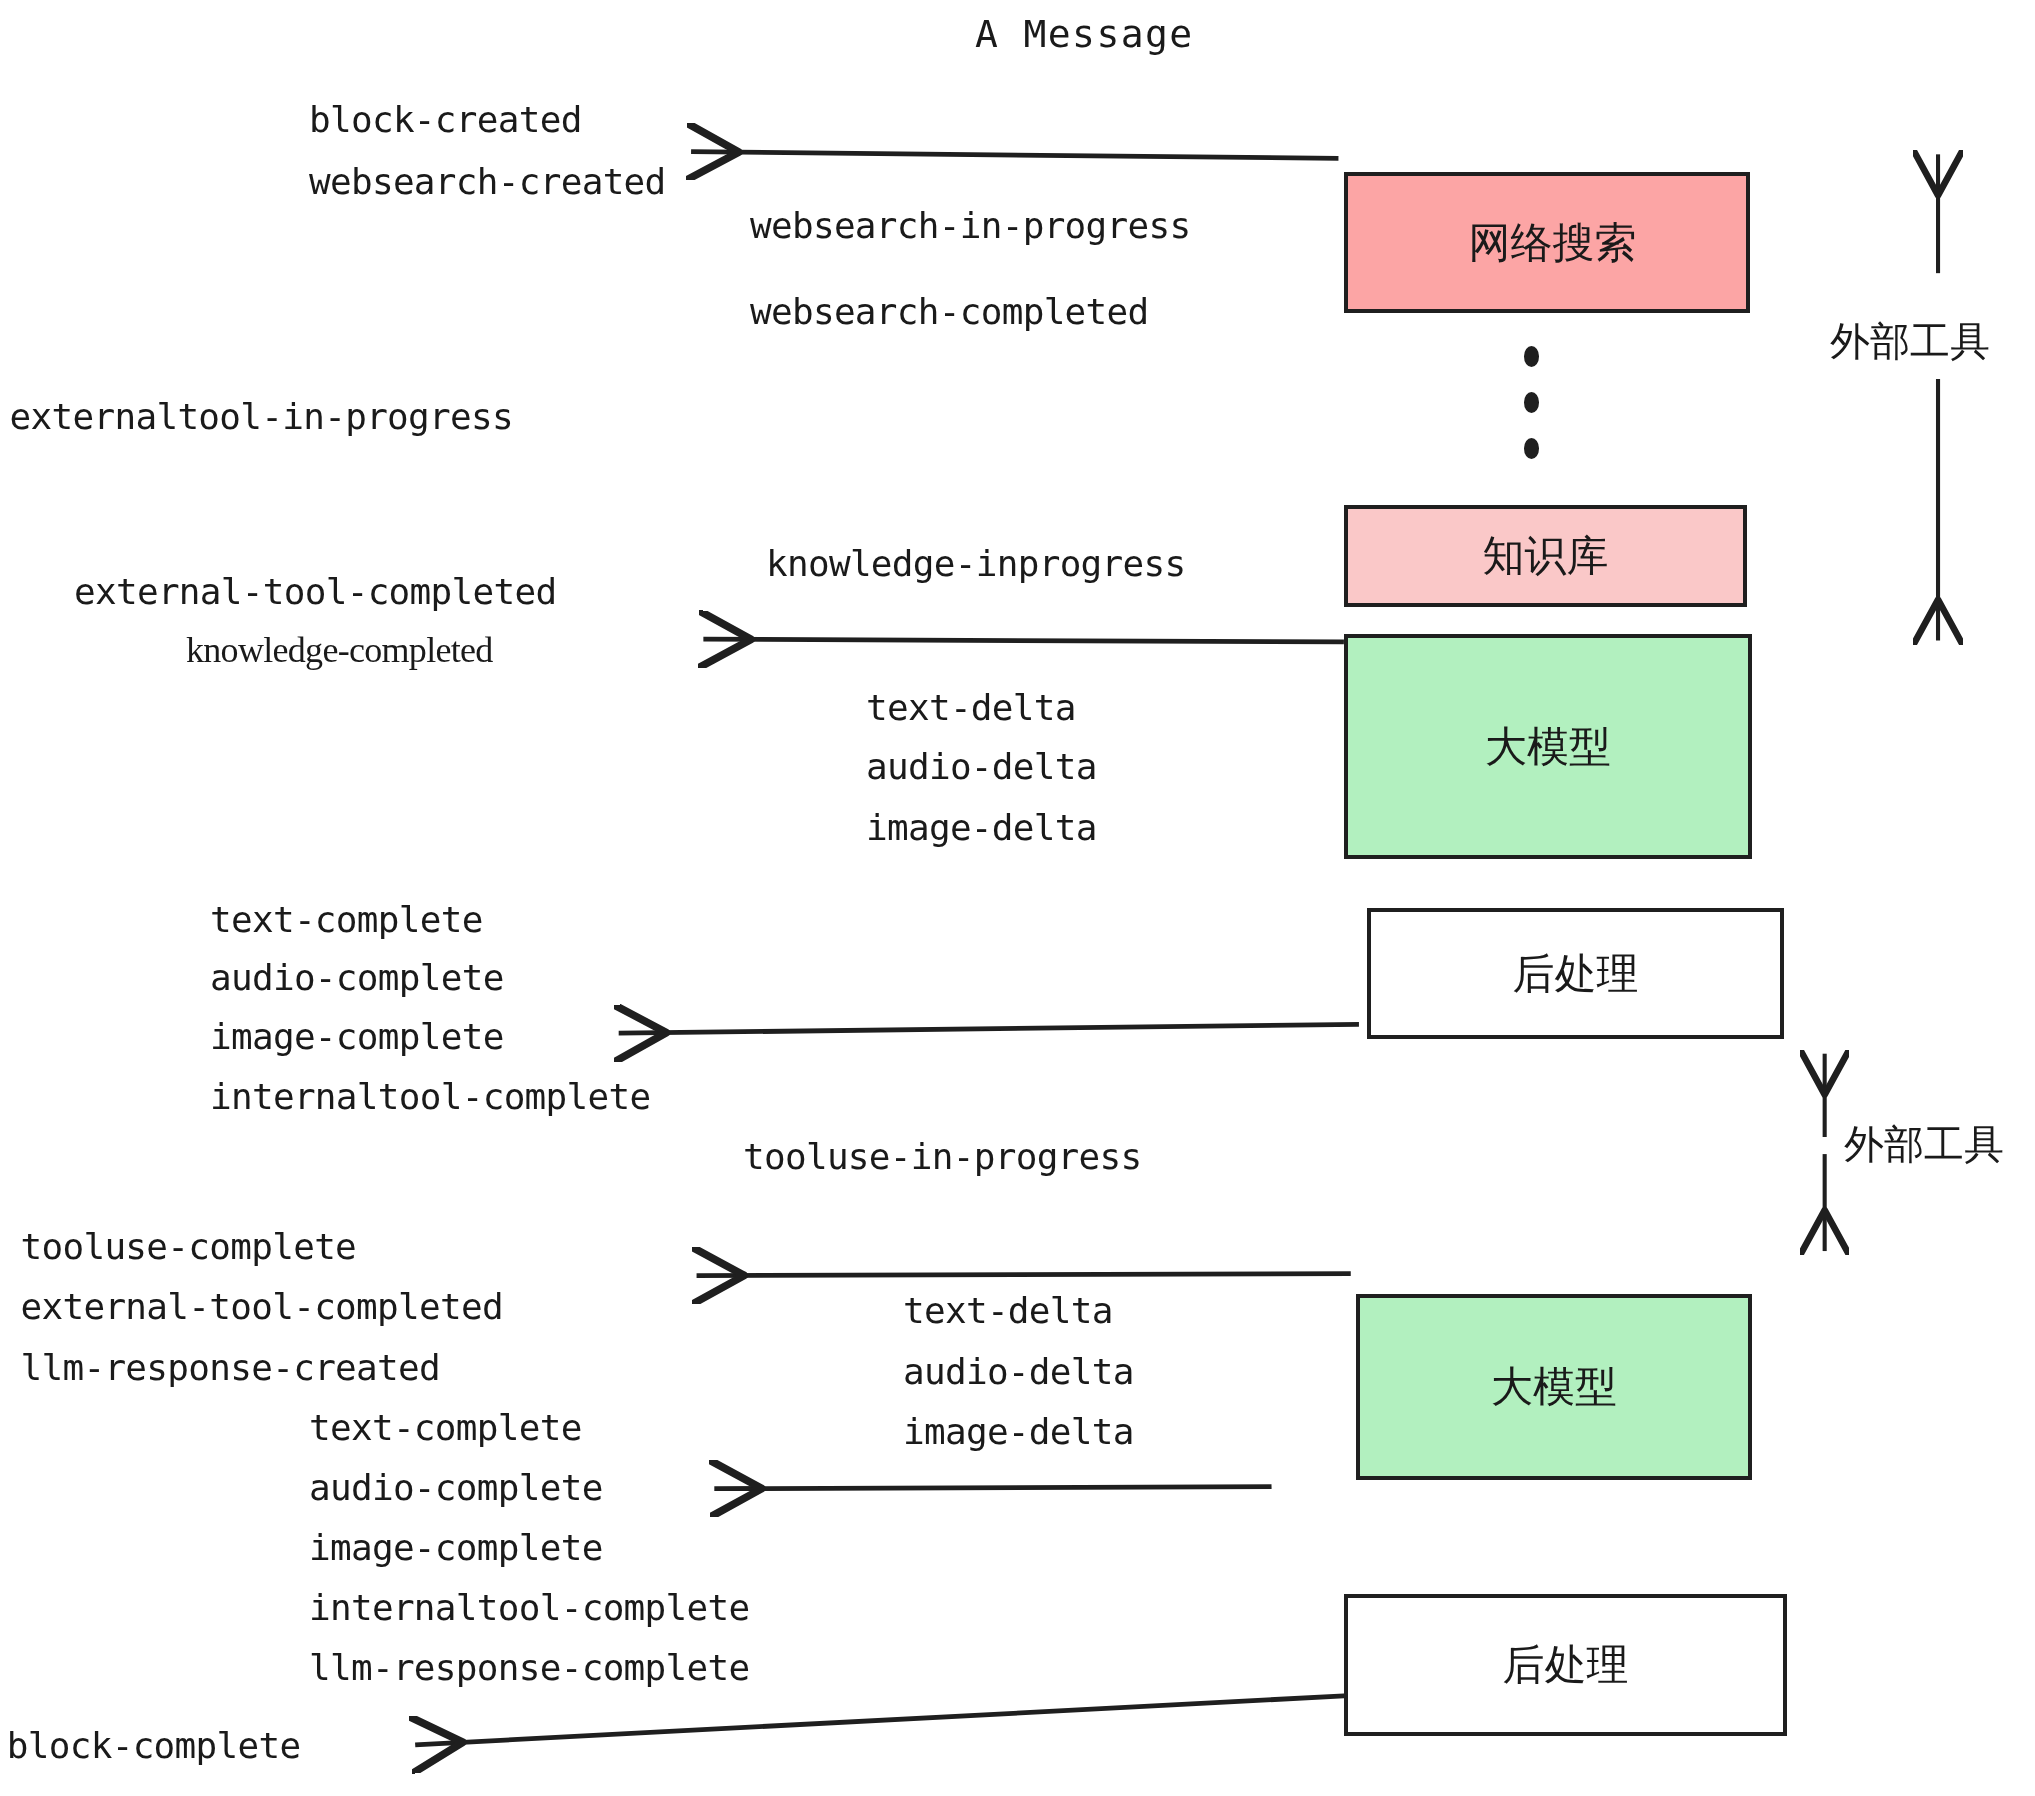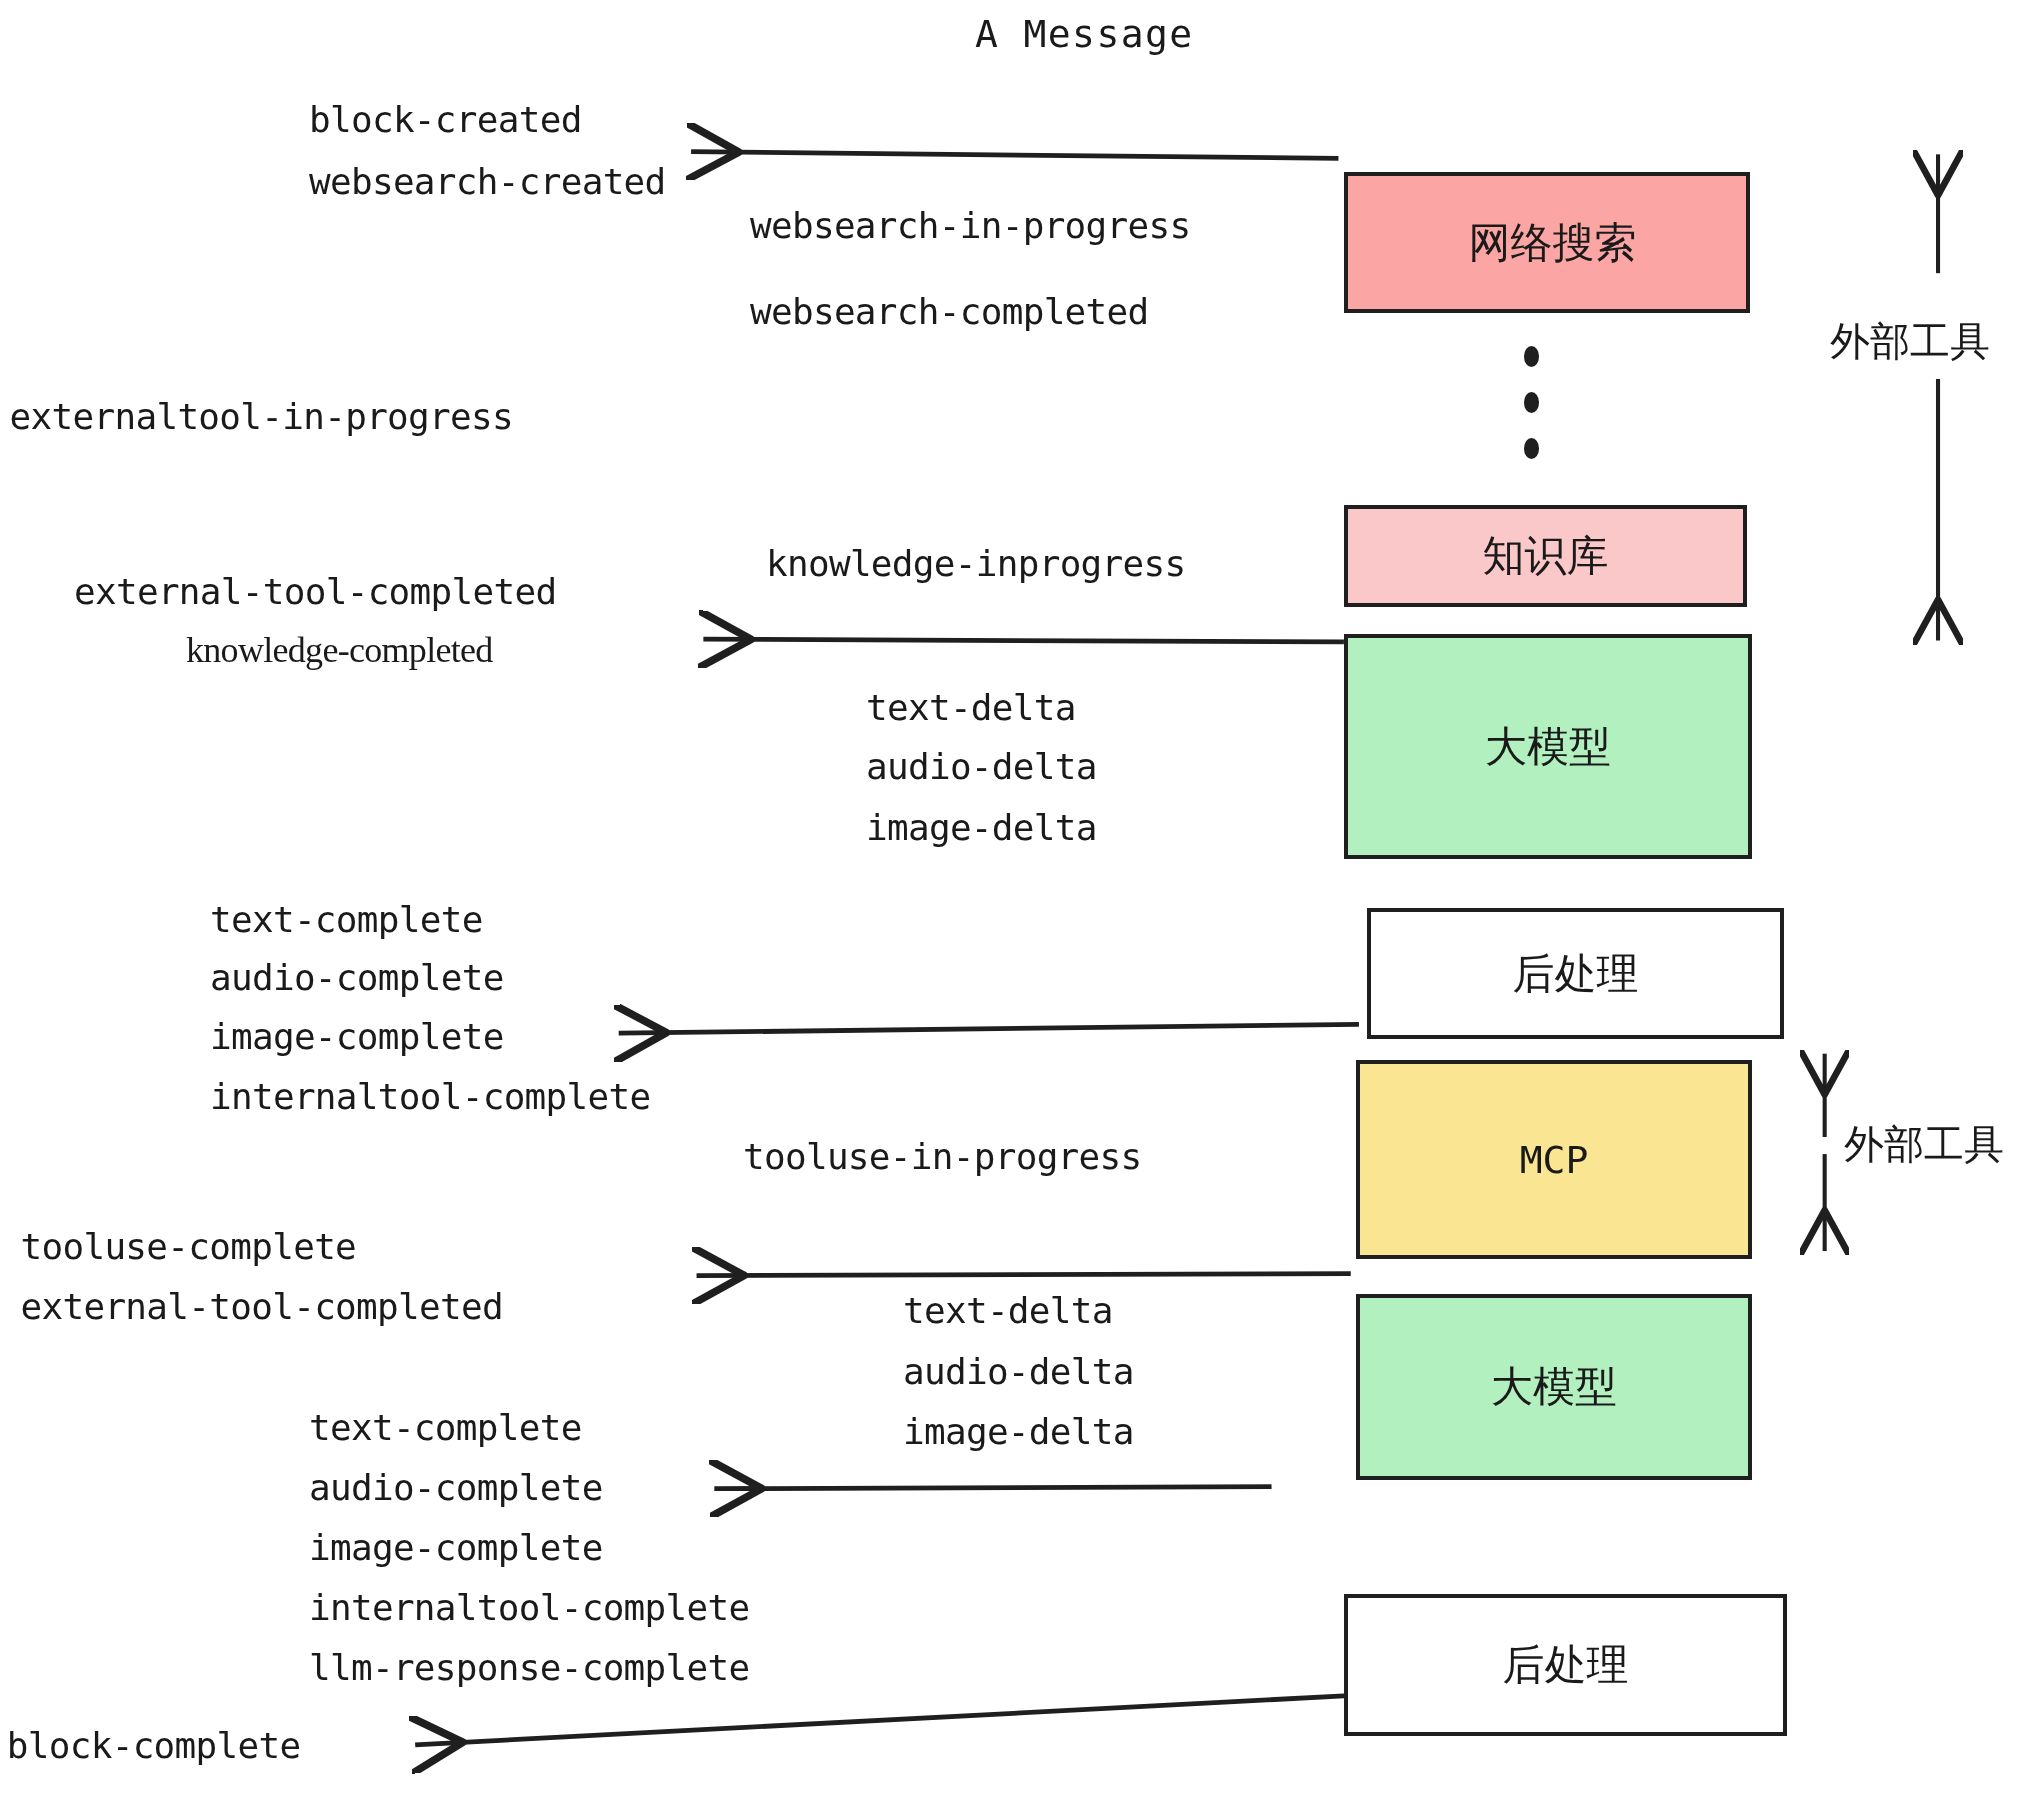--- a/index.html
+++ b/index.html
@@ -132,20 +132,21 @@
   <div class="lbl" style="left:210px; top:1019px;">image-complete</div>
 
   <div class="lbl" style="left:210px; top:1079px;">internaltool-complete</div>
 
   <div class="lbl" style="left:743px; top:1139px;">tooluse-in-progress</div>
 
   <div class="lbl" style="left:20.5px; top:1229px;">tooluse-complete</div>
 
   <div class="lbl" style="left:20.5px; top:1289px;">external-tool-completed</div>
 
+  <div class="lbl" style="left:20.5px; top:1350px;">llm-response-created</div>
 
   <div class="lbl" style="left:903px; top:1293px;">text-delta</div>
 
   <div class="lbl" style="left:903px; top:1354px;">audio-delta</div>
 
   <div class="lbl" style="left:903px; top:1414px;">image-delta</div>
 
   <div class="lbl" style="left:309px; top:1410px;">text-complete</div>
 
   <div class="lbl" style="left:309px; top:1470px;">audio-complete</div>
@@ -171,23 +172,20 @@
   </div>
 
   <div class="box" style="left:1344px; top:634px; width:408px; height:225px; background:#b2f0bf;">
     <span>大模型</span>
   </div>
 
   <div class="box" style="left:1367px; top:908px; width:417px; height:131px; background:#ffffff;">
     <span>后处理</span>
   </div>
 
-  <div class="box mono" style="left:1356px; top:1060px; width:396px; height:199px; background:#fae592;">
-    <span>MCP</span>
-  </div>
 
   <div class="box" style="left:1356px; top:1294px; width:396px; height:186px; background:#b2f0bf;">
     <span>大模型</span>
   </div>
 
   <div class="box" style="left:1344px; top:1594px; width:443px; height:142px; background:#ffffff;">
     <span>后处理</span>
   </div>
 
   <div class="sidelbl" style="left:1830px; top:321px;">外部工具</div>

